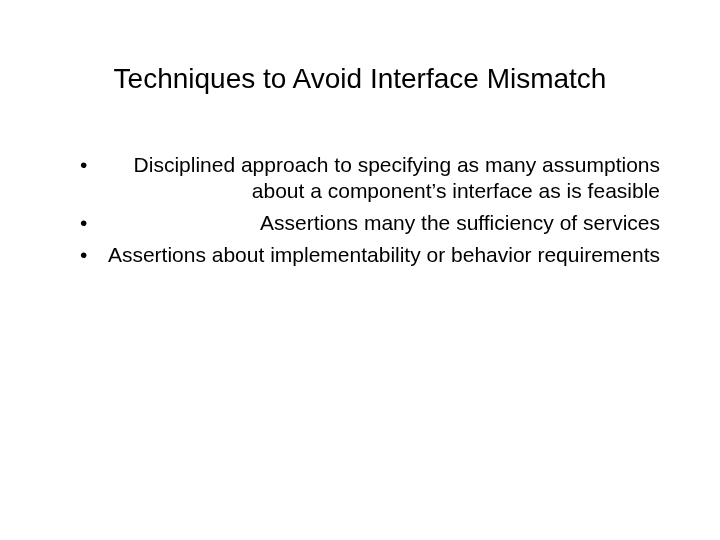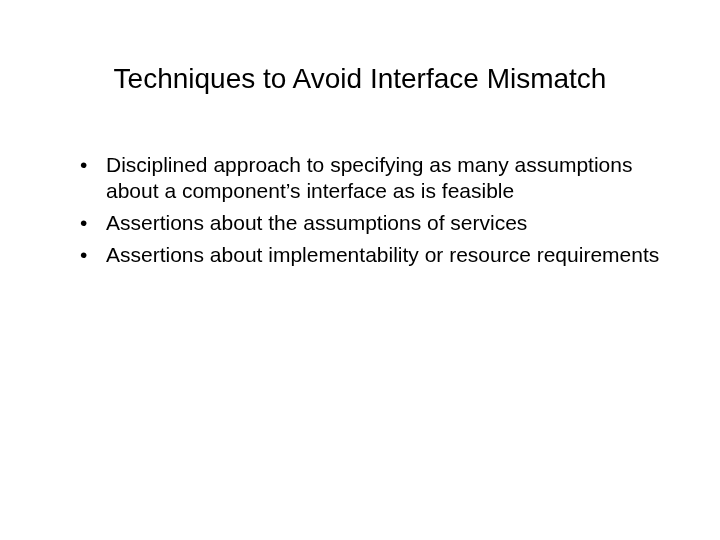--- a/index.html
+++ b/index.html
@@ -31,35 +31,36 @@
   }
   ul.bullets {
     list-style: none;
     margin: 0;
     padding: 0;
   }
   ul.bullets > li {
     position: relative;
     padding-left: 32px;
     margin: 0 0 6px 0;
+    text-align: right;
   }
   ul.bullets > li::before {
     content: "•";
     position: absolute;
     left: 6px;
     top: 0;
     font-size: 21px;
     line-height: 1.25;
   }
 </style>
 </head>
 <body>
 
 <div class="slide">
   <h1 class="title">Techniques to Avoid Interface Mismatch</h1>
   <div class="body">
     <ul class="bullets">
       <li>Disciplined approach to specifying as many assumptions about a component’s interface as is feasible</li>
-      <li>Assertions about the assumptions of services</li>
-      <li>Assertions about implementability or resource requirements</li>
+      <li>Assertions many the sufficiency of services</li>
+      <li>Assertions about implementability or behavior requirements</li>
     </ul>
   </div>
 </div>
 
 </body></html>

